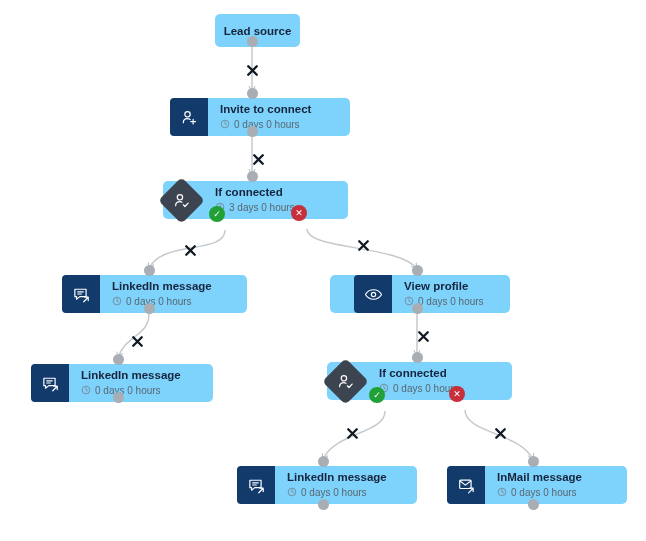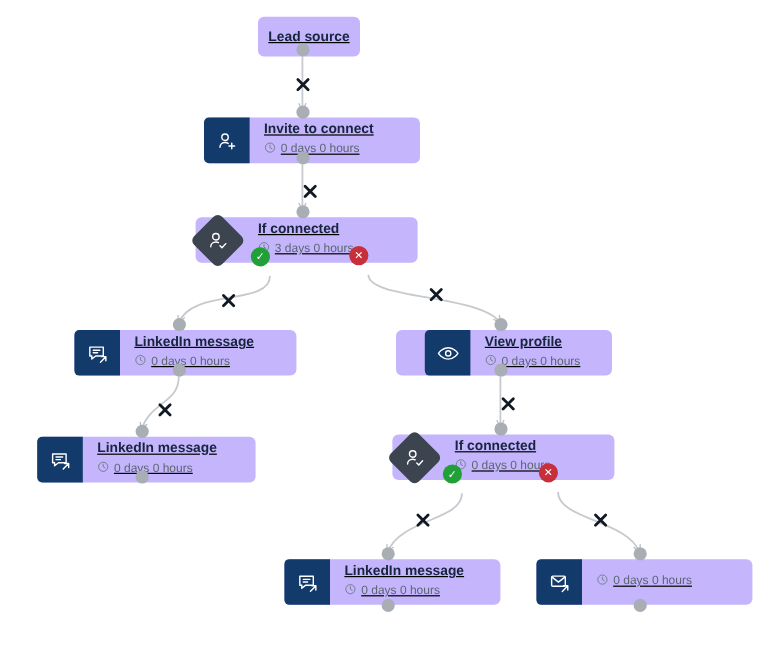--- a/index.html
+++ b/index.html
@@ -19,24 +19,23 @@
     position: absolute; left: 0; top: 0;
     width: 646px; height: 541px;
     pointer-events: none;
   }
 
   
   .node {
     position: absolute;
     display: flex;
     align-items: stretch;
-    background: #c4b5fd;
+    background: #7dd3fc;
     border-radius: 5px;
     overflow: visible;
-    text-decoration: underline;
   }
   .node.plain {
     align-items: center;
     justify-content: center;
   }
   .node-icon {
     width: 38px;
     min-width: 38px;
     background: #123a6b;
     border-radius: 4px 0 0 4px;
@@ -300,20 +299,21 @@
       </div>
       <div class="node" style="left: 447px; top: 466px; width: 180px; height: 38px;">
         <div class="node-icon">
           <svg width="19" height="19" viewBox="0 0 24 24">
             <rect x="3.4" y="5.2" width="14.4" height="10.6" rx="1.3" stroke="#ffffff" fill="none" stroke-width="1.5" stroke-linecap="round" stroke-linejoin="round"></rect>
             <path d="M3.9 6.3l6.7 5.2 6.7-5.2" stroke="#ffffff" fill="none" stroke-width="1.5" stroke-linecap="round" stroke-linejoin="round"></path>
             <path d="M14.6 21.3l5.6-5.6M16 15.3h4.4v4.4" stroke="#ffffff" fill="none" stroke-width="1.5" stroke-linecap="round" stroke-linejoin="round"></path>
           </svg>
         </div>
         <div class="node-body">
+          <div class="node-title">InMail message</div>
           <div class="node-sub">
             <span><svg width="10" height="10" viewBox="0 0 24 24" style="flex:0 0 auto">
                 <circle cx="12" cy="12" r="9.2" fill="none" stroke="#737d87" stroke-width="1.9"></circle>
                 <path d="M12 6.8V12l3.6 2.2" fill="none" stroke="#737d87" stroke-width="1.9" stroke-linecap="round"></path>
               </svg></span>
             <span>0 days 0 hours</span>
           </div>
         </div>
       </div>
     </div>

